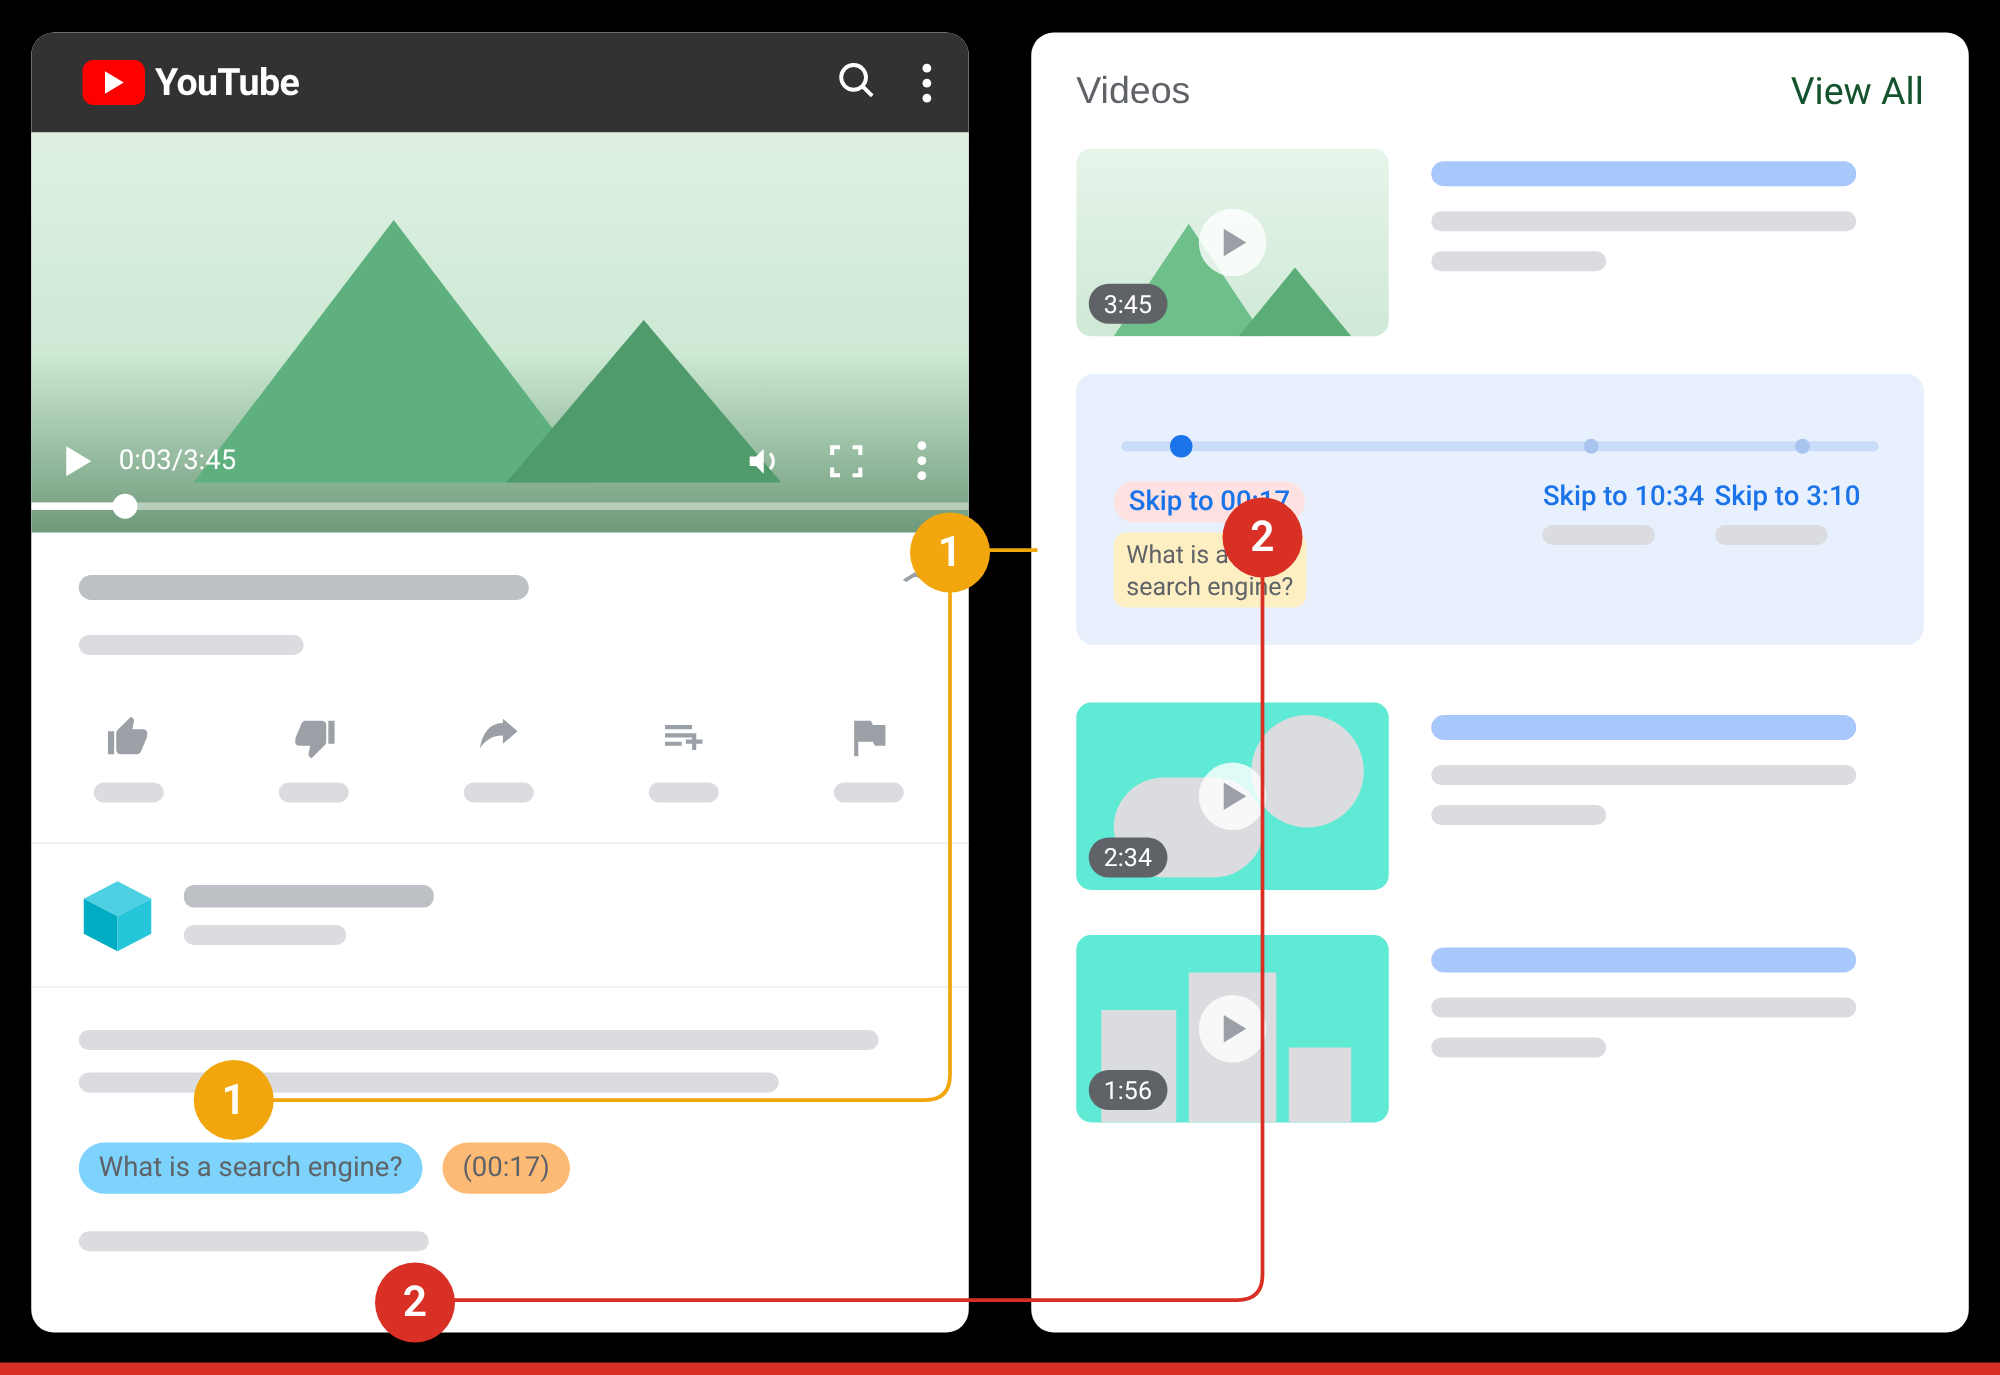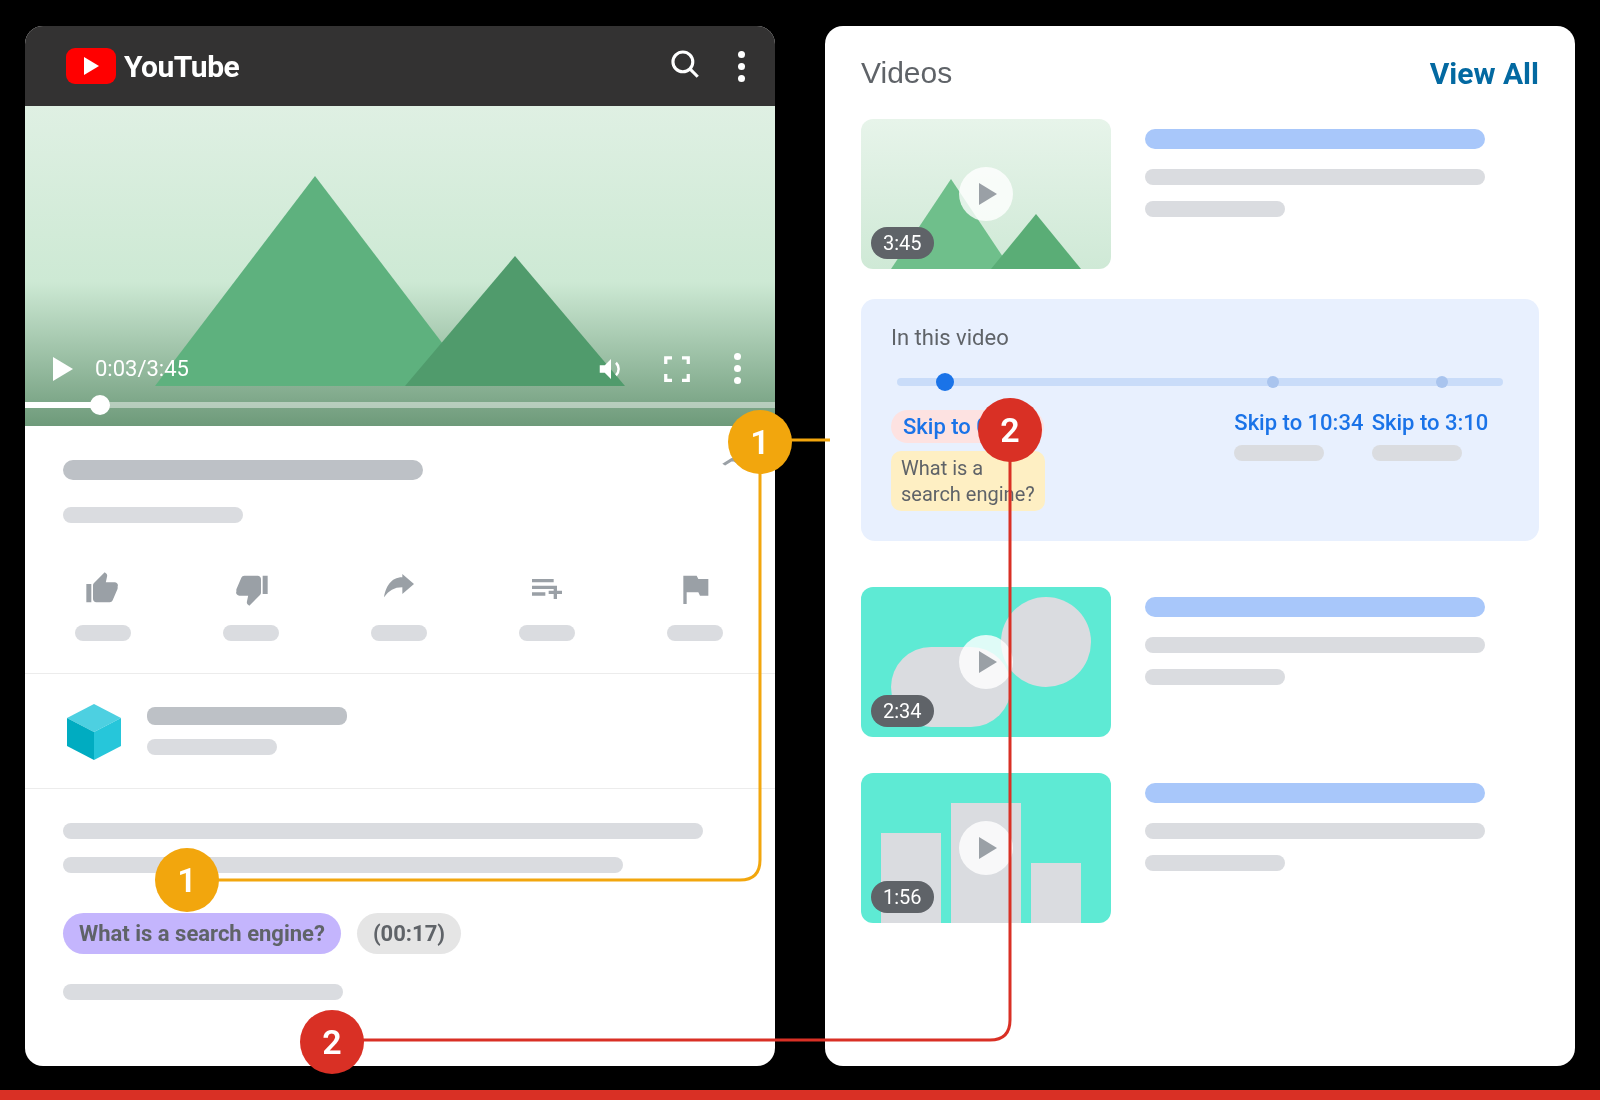--- a/index.html
+++ b/index.html
@@ -107,29 +107,29 @@
   .hr2 { margin-top: 26px; }
 
   .desc { margin-top: 34px; }
   .desc .l1 { width: 640px; }
   .desc .l2 { width: 560px; margin-top: 18px; }
 
   .chips { display: flex; gap: 16px; margin-top: 40px; align-items: center; }
   .chip {
     border-radius: 999px; padding: 8px 16px; font-size: 22px; color: #5f6368;
   }
-  .chip-yellow { background: #c4b5fd; font-weight: bold; }
-  .chip-pink { background: #e5e5e5; font-weight: bold; }
+  .chip-yellow { background: #7dd3fc; }
+  .chip-pink { background: #fdba74; }
   .desc .l3 { width: 280px; margin-top: 30px; }
 
   
   .g-body { padding: 30px 36px 0 36px; }
   .g-head { display: flex; align-items: flex-start; font-size: 30px; }
   .g-title { color: #5f6368; font-family: Arial, sans-serif; }
-  .g-viewall { margin-left: auto; color: #0369a1; font-weight: 700; }
+  .g-viewall { margin-left: auto; color: #14532d; font-weight: 400; }
 
   .result { display: flex; gap: 34px; margin-top: 28px; }
   .thumb {
     width: 250px; height: 150px; border-radius: 12px; background: #5eead4;
     position: relative; overflow: hidden; flex-shrink: 0;
   }
   .thumb.green { background: linear-gradient(#e7f4ea, #cfe9d6); }
   .m1, .m2 { position: absolute; bottom: 0; width: 0; height: 0; }
   .m1 { left: 30px; border-left: 60px solid transparent; border-right: 60px solid transparent; border-bottom: 90px solid #6fbf8b; }
   .m2 { left: 130px; border-left: 45px solid transparent; border-right: 45px solid transparent; border-bottom: 55px solid #5aad76; }
@@ -334,21 +334,20 @@
           <div class="dur">3:45</div>
         </div>
         <div class="snip">
           <div class="title"></div>
           <div class="bar l"></div>
           <div class="bar ls"></div>
         </div>
       </div>
 
       <div class="keymoments">
-        <div class="km-title">In this video</div>
         <div class="km-track">
           <div class="km-dot" style="left:8%"></div>
           <div class="km-dot faded" style="left:62%"></div>
           <div class="km-dot faded" style="left:90%"></div>
         </div>
         <div class="km-row">
           <div class="km-col" style="flex:1.2">
             <span class="km-skip hl">Skip to 00:17</span><br>
             <span class="km-sub hl">What is a<br>search engine?</span>
           </div>

